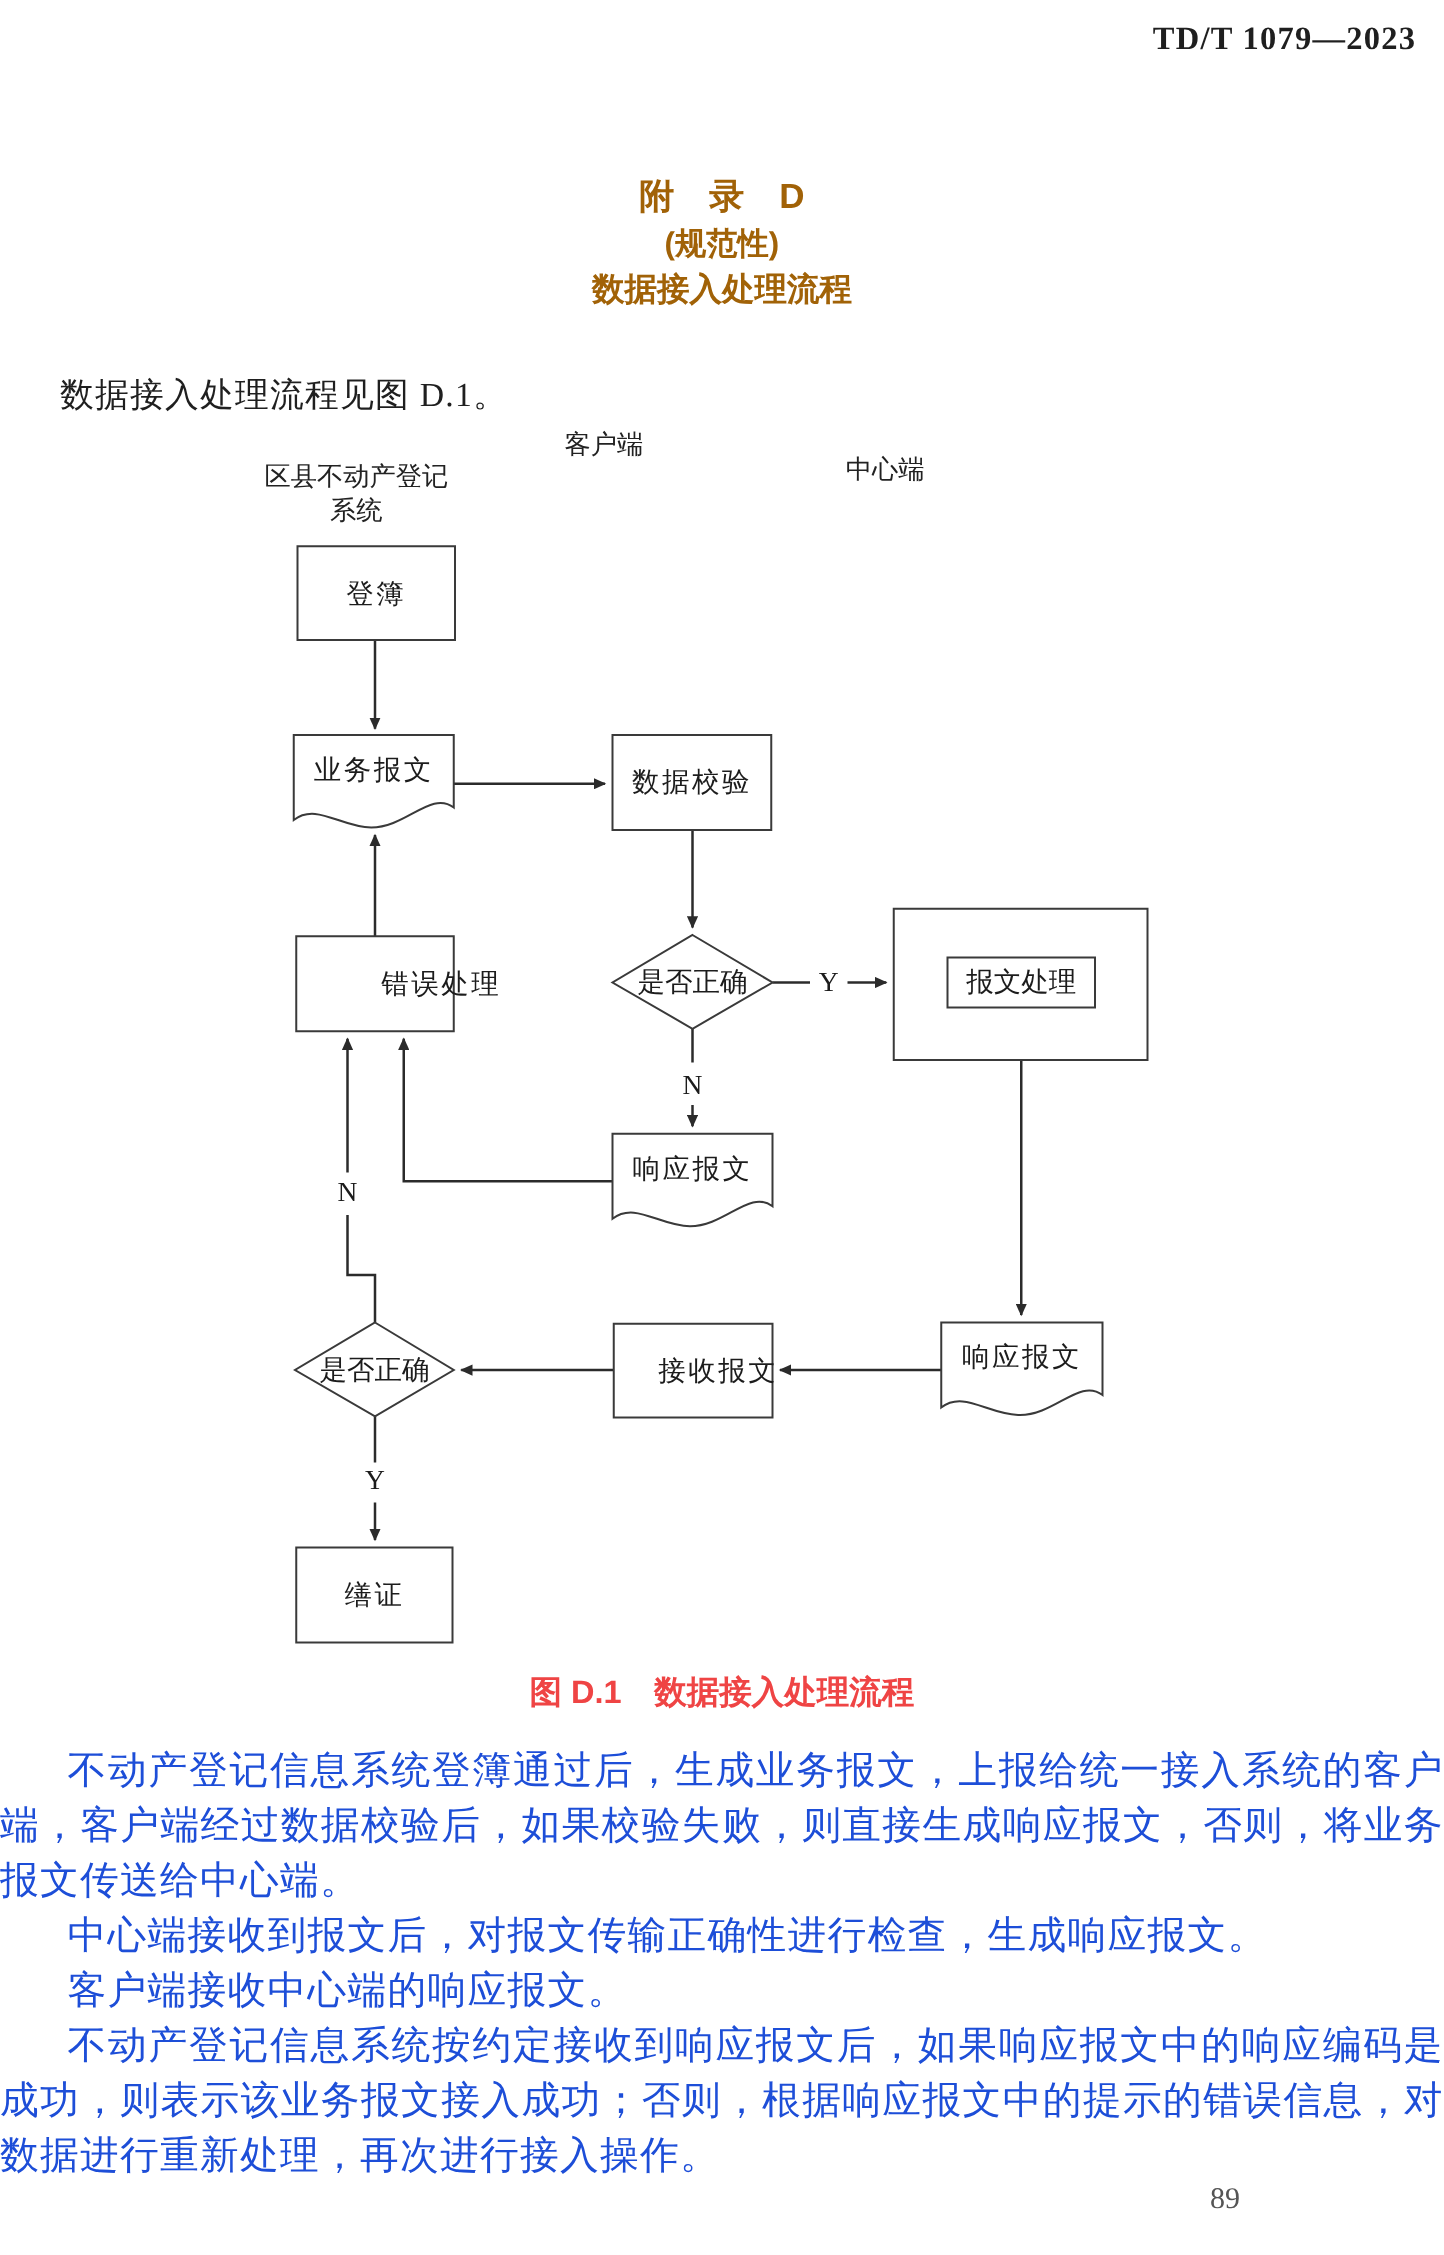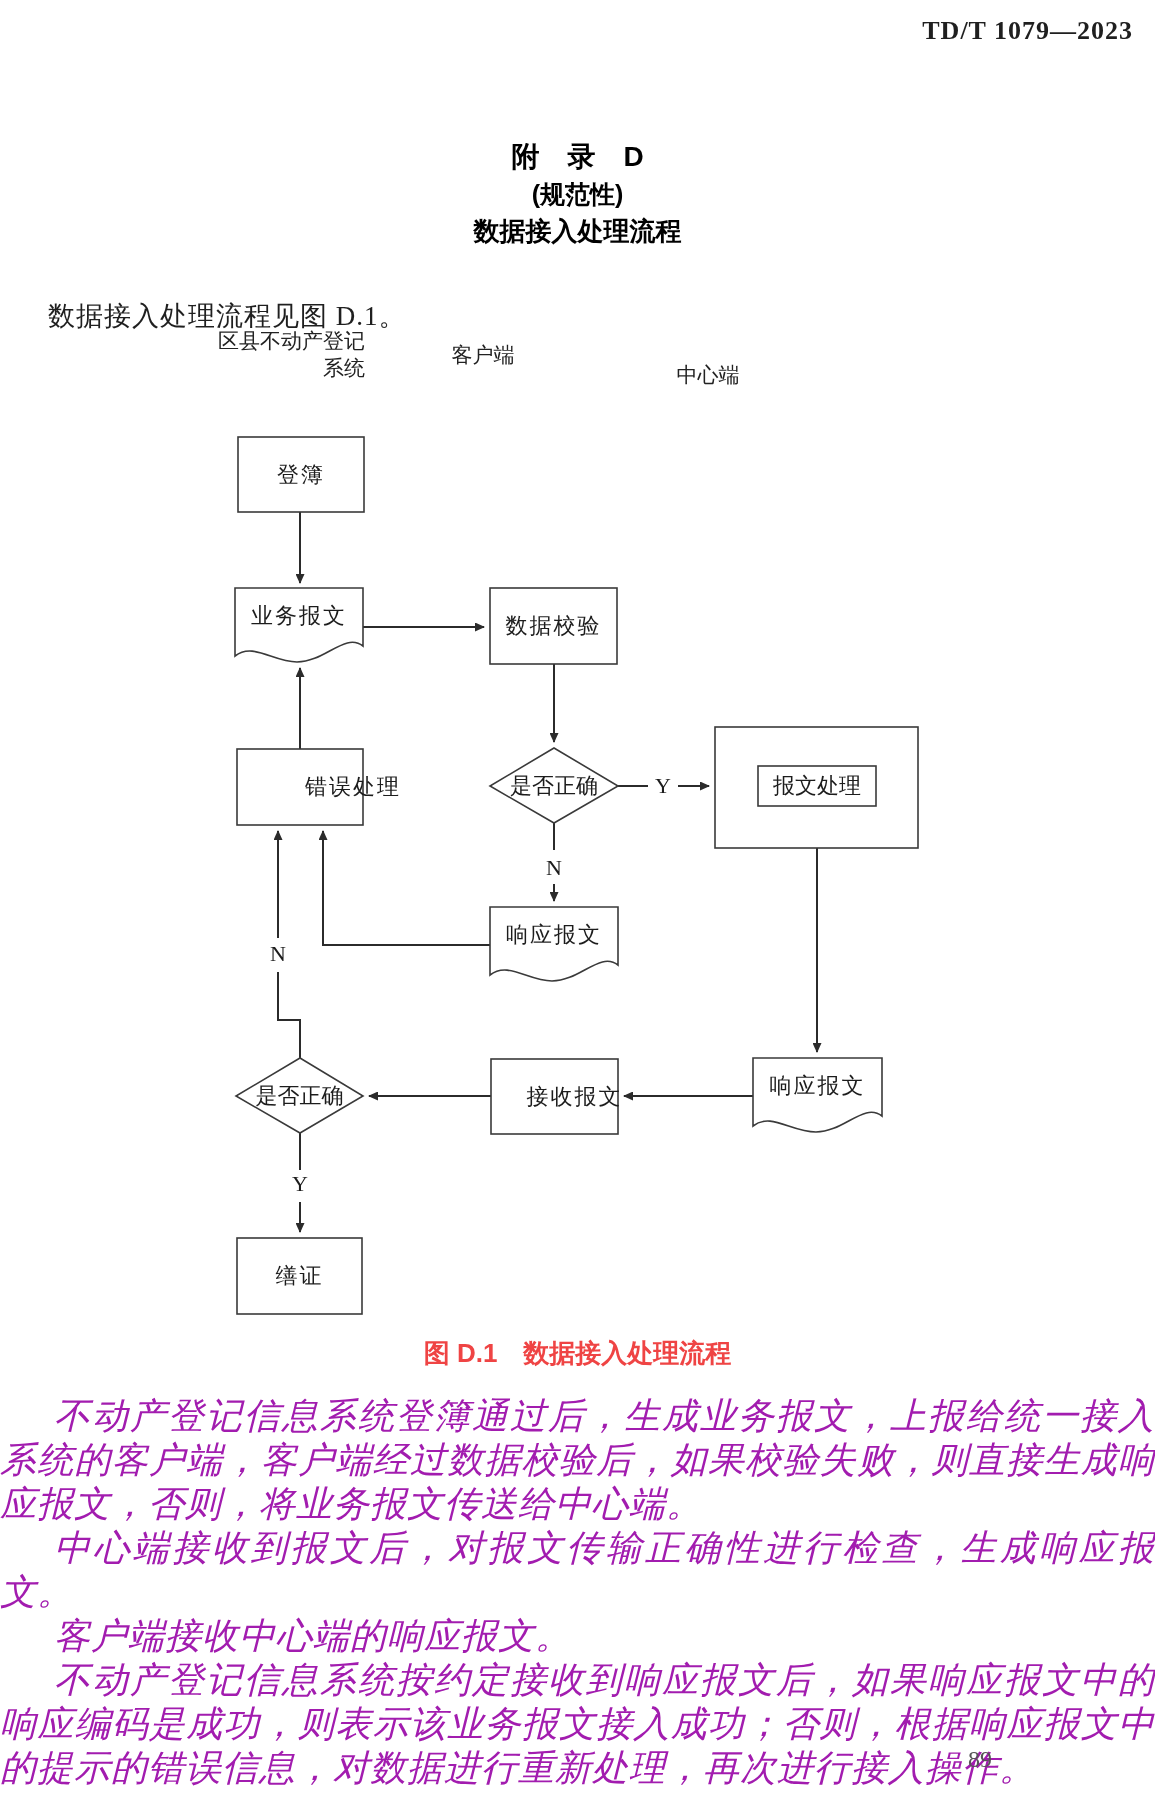--- a/index.html
+++ b/index.html
@@ -18,21 +18,21 @@
   .header-code{
     top:16px; right:22px;
     font-size:26px; font-weight:bold;
     font-family:"Liberation Serif","DejaVu Serif",serif;
     letter-spacing:1px;
   }
   
   .title-line{
     left:0; width:100%; text-align:center;
     font-family:"Liberation Sans","DejaVu Sans",sans-serif;
-    font-weight:bold; color:#000000;
+    font-weight:bold; color:#a16207;
   }
   .appendix-title{top:138px; font-size:28px;}
   .appendix-subtitle{top:178px; font-size:25px;}
   .appendix-heading{top:214px; font-size:26px;}
   
   .intro{
     top:298px; left:0; width:100%;
     font-size:27px; text-indent:48px; letter-spacing:1px;
   }
   
@@ -53,22 +53,22 @@
   
   .caption{
     top:1336px; left:0; width:100%; text-align:center;
     font-family:"Liberation Sans","DejaVu Sans",sans-serif;
     font-weight:bold; font-size:26px; color:#ef4444;
   }
   .caption .gap{display:inline-block; width:26px;}
   
   .body-text{
     top:1394px; left:0; width:1155px;
-    font-size:36px; line-height:44px; letter-spacing:1px;
-    text-align:justify; color:#a21caf;font-style:italic;
+    font-size:31px; line-height:44px; letter-spacing:1px;
+    text-align:justify; color:#1d4ed8;
   }
   .body-text p{margin:0; text-indent:54px;}
   
   .page-number{
     top:1746px; right:163px;
     font-size:24px; color:#555;
   }
 </style>
 </head>
 <body>
@@ -118,21 +118,21 @@
       <rect x="715" y="727" width="203" height="121"></rect>
       <rect x="758" y="766" width="118" height="40"></rect>
       <path d="M490,907 h128 v58 c-18,-14 -38,16 -66,16 c-24,0 -44,-20 -62,-6 z"></path>
       <path d="M753,1058 h129 v58 c-18,-14 -38,16 -66,16 c-25,0 -45,-20 -63,-6 z"></path>
       <rect x="491" y="1059" width="127" height="75"></rect>
       <polygon points="300,1058 363,1096 300,1133 236,1096"></polygon>
       <rect x="237" y="1238" width="125" height="76"></rect>
     </g>
   </svg>
 
-  <div class="abs lane-header" style="left:205px; top:328px; width:160px;text-align:right;">区县不动产登记
+  <div class="abs lane-header" style="left:205px; top:368px; width:160px;">区县不动产登记
 系统</div>
   <div class="abs lane-header" style="left:423px; top:342px; width:120px;">客户端</div>
   <div class="abs lane-header" style="left:648px; top:362px; width:120px;">中心端</div>
 
   <div class="abs node-label" style="left:238px; top:437px; width:126px; height:75px;">登簿</div>
   <div class="abs node-label" style="left:235px; top:588px; width:128px; height:56px;">业务报文</div>
   <div class="abs node-label" style="left:490px; top:588px; width:127px; height:76px;">数据校验</div>
   <div class="abs node-label" style="left:237px; top:749px; width:136px; height:76px;padding-left:48px;">错误处理</div>
   <div class="abs node-label" style="left:490px; top:748px; width:128px; height:75px; letter-spacing:0;">是否正确</div>
   <div class="abs node-label" style="left:758px; top:766px; width:118px; height:40px; letter-spacing:0;">报文处理</div>

